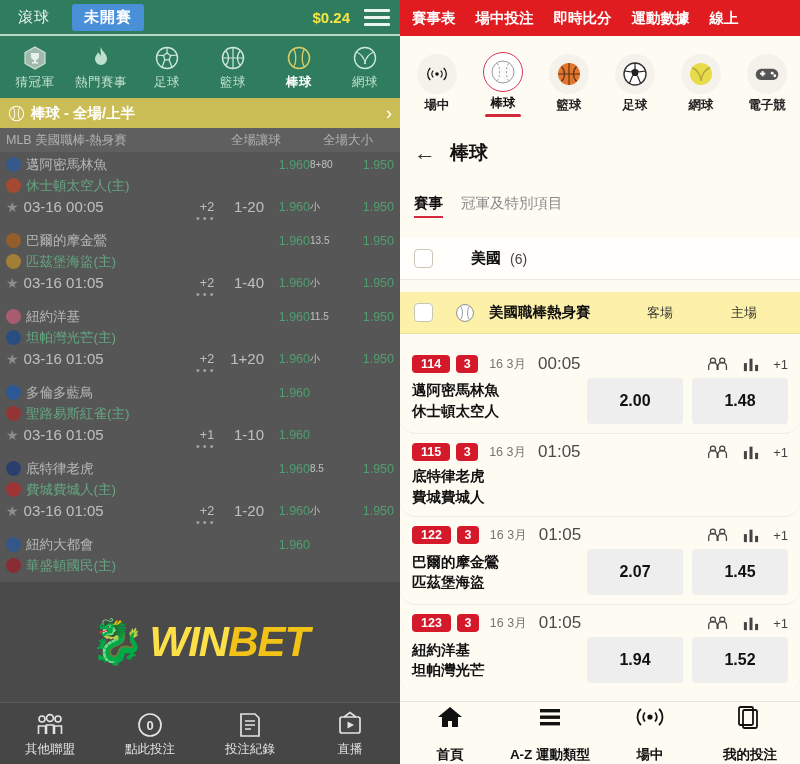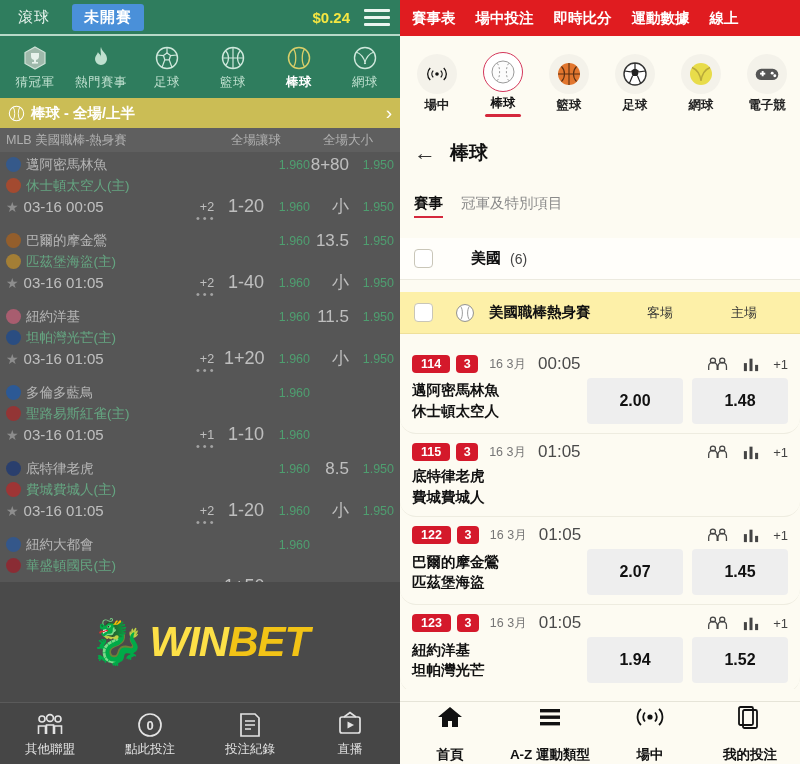--- a/index.html
+++ b/index.html
@@ -63,23 +63,23 @@
   .l-colhdr .c2 { width: 92px; text-align: center; }
 
   .l-match { position: relative; padding: 2px 6px 3px 6px; }
   .l-row { display: flex; align-items: center; height: 21px; }
   .l-team { flex: 1; display: flex; align-items: center; font-size: 13.5px; color: #f2f2f2; overflow:hidden; white-space:nowrap; }
   .l-team.home { color: #7fdca8; }
   .l-logo {
     width: 15px; height: 15px; border-radius: 50%; margin-right: 5px;
     flex: 0 0 15px; display:inline-block;
   }
-  .l-hcp { width: 50px; text-align: right; font-size: 18px; color: #ffffff; padding-right: 4px; }
+  .l-hcp { width: 50px; text-align: right; font-size: 15px; color: #ffffff; padding-right: 4px; }
   .l-odd { width: 42px; text-align: right; font-size: 12.5px; color: #5fd18f; }
-  .l-line { width: 42px; text-align: right; font-size: 17px; color: #ffffff; padding-right: 3px;}
+  .l-line { width: 42px; font-size: 10px; color: #ffffff; padding-right: 3px;}
   .l-plus { width: 34px; text-align: center; font-size: 12.5px; color: #ffffff; }
   .l-time { font-size: 15px; color: #ffffff; }
   .l-star { color: #b9b9b9; font-size: 14px; margin-right: 5px; }
   .l-dots { position: absolute; left: 50%; transform: translateX(-4px); bottom: 1px; color: #d8d8d8; letter-spacing: 3px; font-size: 11px;}
   .l-dots-row { position: relative; height: 8px; }
 
   .l-logo-ana { width: 400px; flex: 0 0 120px; background: #4a4a4a; display:flex; align-items:center; justify-content:center; }
   .winbet { display: flex; align-items: center; }
   .winbet .dragon { font-size: 44px; color: #f5c518; margin-right: 4px; line-height: 1;}
   .winbet .w1 { font-size: 42px; font-weight: bold; font-style: italic; color: #fde047; letter-spacing: -1px; }

